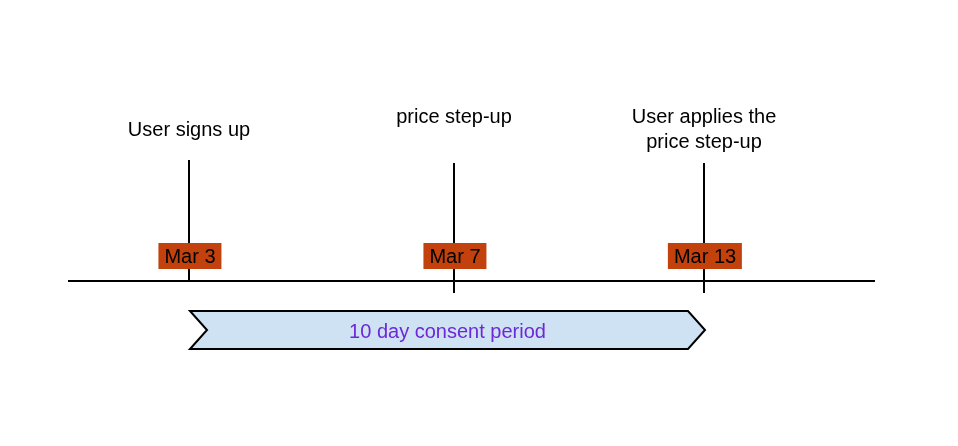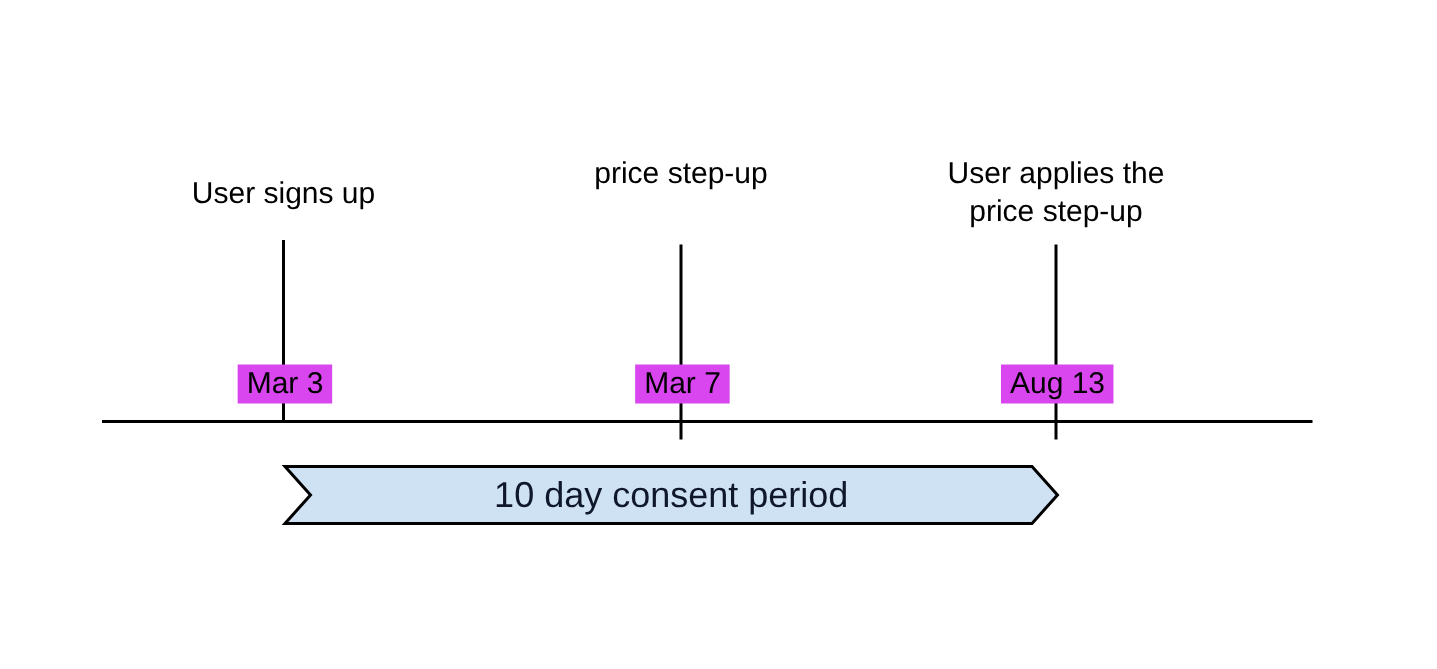--- a/index.html
+++ b/index.html
@@ -34,21 +34,21 @@
     left: 68px;
     top: 280px;
     width: 807px;
     height: 2px;
     background: #000000;
   }
   .date-label {
     position: absolute;
     top: 243px;
     transform: translateX(-50%);
-    background: #d946ef;
+    background: #c2410c;
     color: #000000;
     font-size: 20px;
     line-height: 22px;
     padding: 2px 6px;
     white-space: nowrap;
   }
   .banner-svg {
     position: absolute;
     left: 180px;
     top: 300px;
@@ -57,23 +57,23 @@
     stroke: #000000;
     stroke-width: 2px;
     stroke-linejoin: miter;
   }
   .banner-label {
     position: absolute;
     left: 190px;
     top: 319px;
     width: 515px;
     text-align: center;
-    font-size: 24px;
+    font-size: 20px;
     line-height: 24px;
-    color: #0f172a;
+    color: #6d28d9;
   }
 </style>
 </head>
 <body>
 
 <div class="canvas">
 
   <div class="event-label" style="left:59px; top:117px;">
     <div>User signs up</div>
   </div>
@@ -86,21 +86,21 @@
     <div>User applies the</div>
     <div>price step-up</div>
   </div>
 
   <div class="tick" style="left:188px; top:160px; height:121px;"></div>
   <div class="tick" style="left:453px; top:163px; height:130px;"></div>
   <div class="tick" style="left:703px; top:163px; height:130px;"></div>
 
   <div class="date-label" style="left:190px;">Mar 3</div>
   <div class="date-label" style="left:455px;">Mar 7</div>
-  <div class="date-label" style="left:705px;">Aug 13</div>
+  <div class="date-label" style="left:705px;">Mar 13</div>
 
   <div class="timeline"></div>
 
   <svg class="banner-svg" width="540" height="60" viewBox="0 0 540 60">
     <polygon points="10,11 508,11 525,30 508,49 10,49 27,30" fill="#cfe2f3"></polygon>
   </svg>
   <div class="banner-label">10 day consent period</div>
 
 </div>
 

